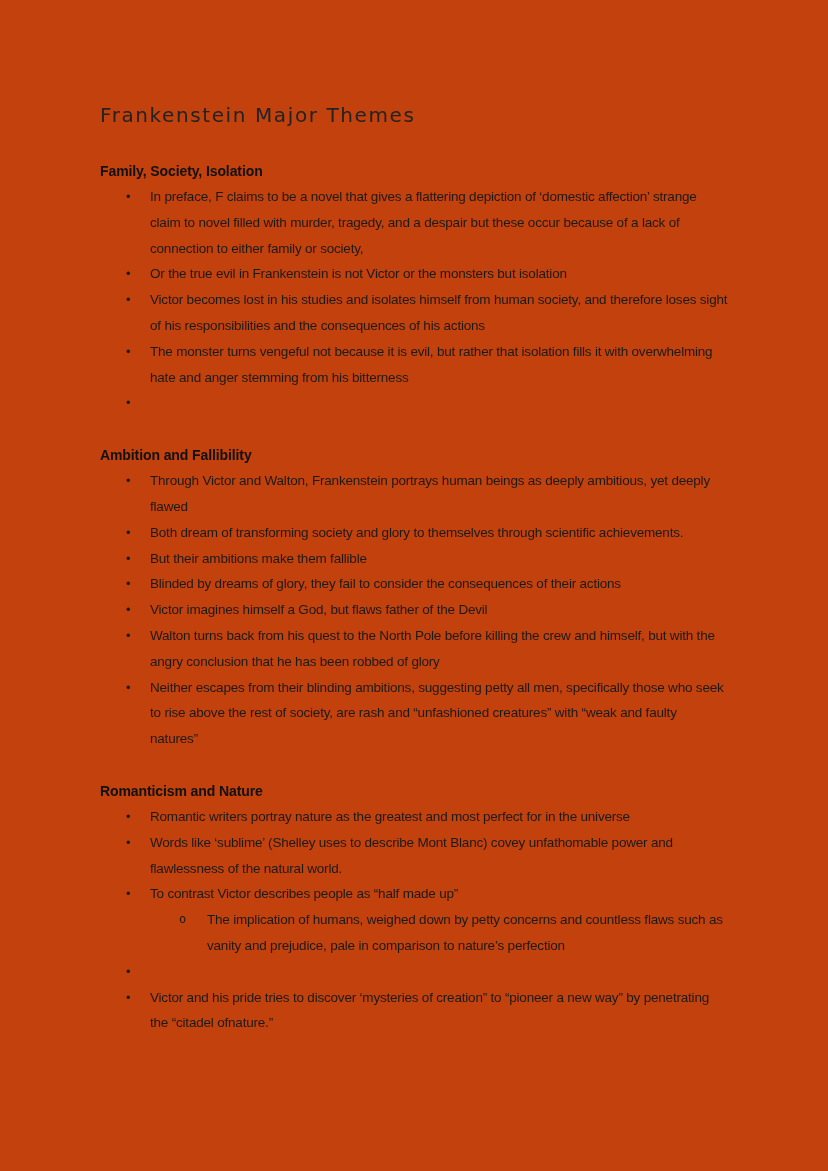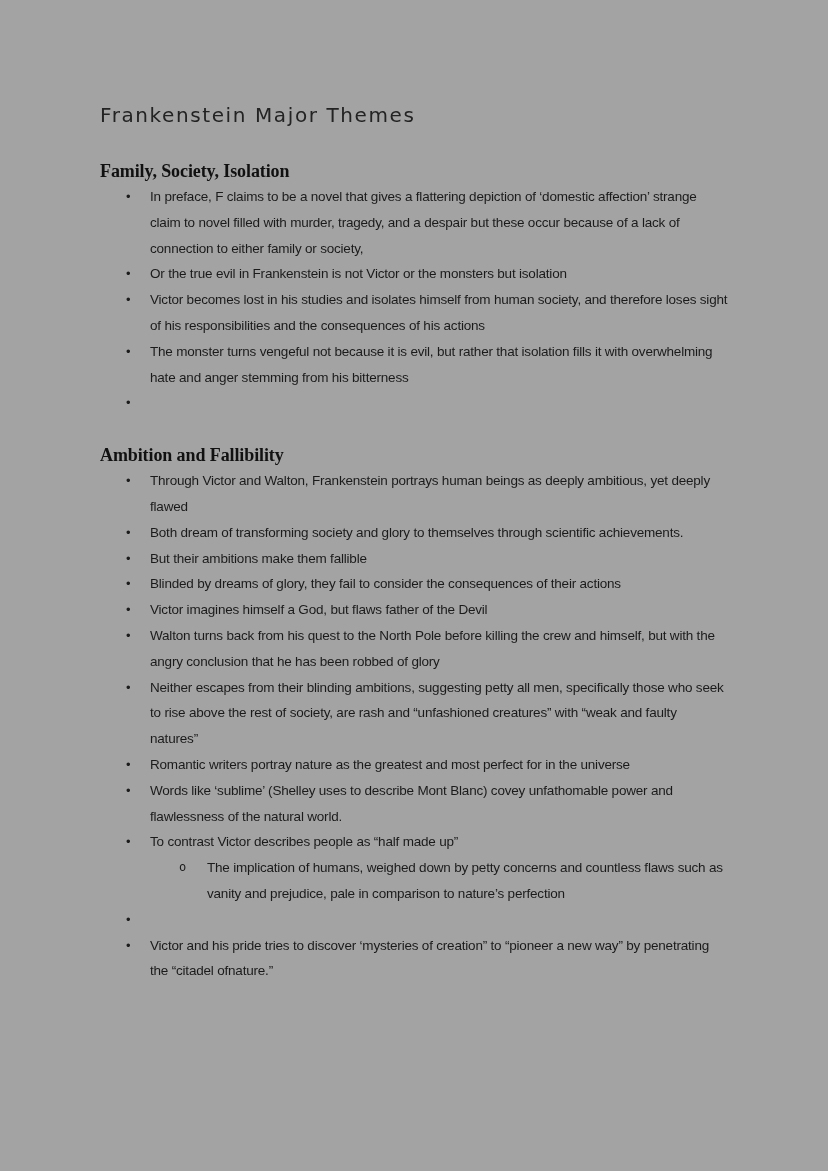--- a/index.html
+++ b/index.html
@@ -5,43 +5,42 @@
   html, body {
     margin: 0;
     padding: 0;
     background: #ffffff;
   }
   .page {
     position: relative;
     box-sizing: border-box;
     width: 828px;
     height: 1171px;
-    background: #a3a3a3;
+    background: #c2410c;
     padding: 100px 100px 0 100px;
     font-family: "Liberation Sans", sans-serif;
     color: #1b1b1b;
     overflow: hidden;
   }
   .doc-title {
     font-family: "DejaVu Sans", sans-serif;
     font-size: 20px;
     font-weight: 500;
     letter-spacing: 1.6px;
     color: #232323;
     margin: 0 0 28px 0;
     line-height: 30px;
   }
   .section-heading {
-    font-size: 18px;
+    font-size: 14px;
     font-weight: 700;
     color: #111111;
     line-height: 26px;
     margin: 26px 0 0 0;
     letter-spacing: -0.1px;
-    font-family: Liberation Serif, serif;
   }
   ul.bullets {
     list-style: none;
     margin: 0;
     padding: 0 0 0 26px;
   }
   ul.bullets li {
     display: flex;
     align-items: flex-start;
     font-size: 13.5px;
@@ -126,20 +125,21 @@
           <span class="btext">Walton turns back from his quest to the North Pole before killing the crew and himself, but with the angry conclusion that he has been robbed of glory</span>
         </li>
       <li class="l1">
           <span class="marker">•</span>
           <span class="btext">Neither escapes from their blinding ambitions, suggesting petty all men, specifically those who seek to rise above the rest of society, are rash and “unfashioned creatures” with “weak and faulty natures”</span>
         </li>
     </ul>
   </section>
 
   <section>
+    <h2 class="section-heading">Romanticism and Nature</h2>
     <ul class="bullets">
       <li class="l1">
           <span class="marker">•</span>
           <span class="btext">Romantic writers portray nature as the greatest and most perfect for in the universe</span>
         </li>
       <li class="l1">
           <span class="marker">•</span>
           <span class="btext">Words like ‘sublime’ (Shelley uses to describe Mont Blanc) covey unfathomable power and flawlessness of the natural world.</span>
         </li>
       <li class="l1">

